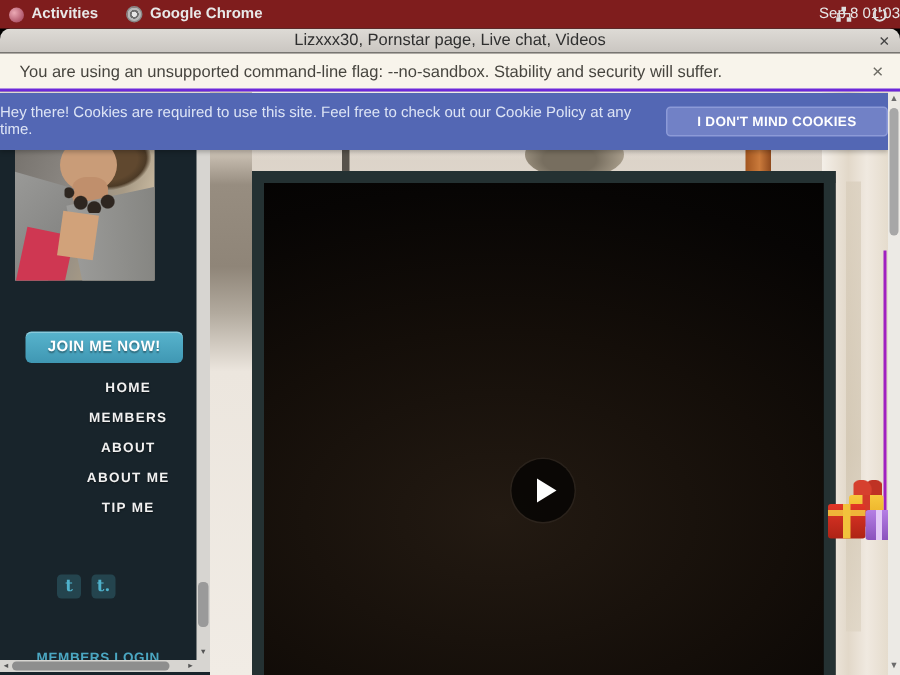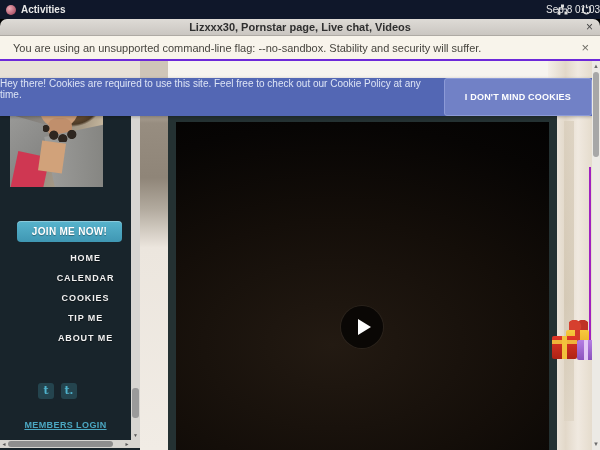--- a/index.html
+++ b/index.html
@@ -2,31 +2,31 @@
 <html><head>
 <meta charset="utf-8">
 <style>
   html,body { margin:0; padding:0; background:#222; }
   * { box-sizing:border-box; }
   .screen {
     position:relative; width:600px; height:450px; overflow:hidden;
     font-family:"Liberation Sans", sans-serif; background:#000;
   }
   
-  .top-bar { position:absolute; top:0; left:0; width:600px; height:19px; background:#0f172a; color:#e8e8e8; z-index:50; }
+  .top-bar { position:absolute; top:0; left:0; width:600px; height:19px; background:#7f1d1d; color:#e8e8e8; z-index:50; }
   .tb-activities { position:absolute; left:6px; top:0; height:19px; display:flex; align-items:center; gap:5px; font-size:10px; font-weight:600; cursor:pointer; }
   .tb-dot { width:10px; height:10px; border-radius:50%; background:radial-gradient(circle at 35% 35%, #eba9b4, #b25a6e 70%, #8c3e52); }
   .tb-chrome { position:absolute; left:84px; top:0; height:19px; display:flex; align-items:center; gap:5px; font-size:10px; font-weight:600; cursor:pointer; }
   .tb-chrome-ico { width:11px; height:11px; border-radius:50%; background:radial-gradient(circle, #e6e6e6 0 26%, #6f6f6f 30% 45%, #b9b9b9 48%); border:1px solid #888; }
   .tb-clock { position:absolute; left:0; top:0; width:600px; height:19px; text-align:right; line-height:19px; font-size:10px; font-weight:400; pointer-events:none; }
   .tb-right { position:absolute; right:8px; top:0; height:19px; display:flex; align-items:center; gap:13px; }
   .tb-right svg { display:block; }
   
   .title-bar { position:absolute; top:19px; left:0; width:600px; height:17px; background:linear-gradient(#dedbd6,#cac6c1); border-bottom:1px solid #aeaaa4; border-radius:7px 7px 0 0; z-index:40; }
-  .title-text { width:100%; text-align:center; line-height:16px; font-size:11px; font-weight:700; color:#2f2f2f; }
+  .title-text { width:100%; text-align:center; line-height:16px; font-size:11px; font-weight:400; color:#2f2f2f; }
   .title-close { position:absolute; right:7px; top:0; line-height:16px; font-size:12px; color:#444; cursor:pointer; }
   
   .warning-bar { position:absolute; top:36px; left:0; width:600px; height:25px; background:#f8f4eb; border-bottom:2px solid #6d28d9; z-index:40; }
   .warning-text { position:absolute; left:13px; top:0; line-height:24px; font-size:11px; color:#47453f; }
   .warning-close { position:absolute; right:11px; top:0; line-height:24px; font-size:13px; color:#6f6d66; cursor:pointer; }
   
   .page { position:absolute; top:61px; left:0; width:600px; height:389px; background:#e8e1d8; }
   
   .main-bg { position:absolute; left:140px; top:0; width:452px; height:389px; overflow:hidden;
     background:linear-gradient(180deg,#d8cfc4 0%,#e7dfd5 40%,#efe9e1 100%); }
@@ -35,21 +35,21 @@
   .bg-cat { position:absolute; left:210px; top:26px; width:66px; height:32px; border-radius:50%; background:radial-gradient(ellipse at 45% 60%, #776e5f 0 35%, #a89d8b 70%, rgba(168,157,139,0)); }
   .bg-doorframe { position:absolute; left:357px; top:28px; width:17px; height:28px; background:linear-gradient(90deg,#a2551f,#ca7a3b 55%,#8e491d); }
   .bg-leftstrip { position:absolute; left:0; top:0; width:28px; height:389px;
     background:linear-gradient(180deg,#cfc5b8 0%,#cfc5b8 10%,#978d80 16%,#8f8578 30%,#b2aa9e 38%,#ece6de 48%,#f1ece5 100%); }
   .bg-rightwall { position:absolute; left:408px; top:0; width:44px; height:389px;
     background:linear-gradient(90deg,#f4efe8,#e2d8c9 40%,#f0e9e0 68%,#e5dccd);
   }
   .bg-rightwall-stripe { position:absolute; left:424px; top:60px; width:10px; height:300px; background:linear-gradient(180deg,#d8cdbb, #cfc3ae 60%, #ddd3c2); opacity:.7; }
   
   .cookie-banner { position:absolute; left:0; top:1px; width:592px; height:38px; background:#5367b4;
-    display:flex; justify-content:center; gap:13px; z-index:10; box-shadow:0 1px 3px rgba(0,0,0,.25);margin-top:16px; }
+    display:flex; align-items:center; justify-content:center; gap:13px; z-index:10; box-shadow:0 1px 3px rgba(0,0,0,.25); }
   .cb-msg { color:#dde4f5; font-size:10px; }
   .cb-btn { background:#7181c6; border:1px solid #8c9ad7; border-radius:3px; color:#fff; font-size:9px; font-weight:700; padding:4px 20px; letter-spacing:.2px; cursor:pointer; white-space:nowrap; }
   
   .video-player { position:absolute; left:168px; top:53px; width:389px; height:336px; border:8px solid #243132; border-bottom:none; background:#000; z-index:3; cursor:pointer; }
   .video-surface { position:absolute; left:0; top:0; width:100%; height:100%;
     background:radial-gradient(130% 95% at 42% 68%, #231a12 0%, #140e09 40%, #070504 70%, #000 100%); }
   .play-button { position:absolute; left:341px; top:245px; width:42px; height:42px; border-radius:50%;
     background:rgba(5,4,3,.8); box-shadow:0 0 0 1px rgba(255,255,255,.05); display:flex; align-items:center; justify-content:center; z-index:4; cursor:pointer; }
   .play-tri { width:0; height:0; border-left:13px solid #fdfdfd; border-top:8px solid transparent; border-bottom:8px solid transparent; margin-left:4px; }
   
@@ -88,38 +88,42 @@
   .ph-chest { left:30px; top:42px; width:24px; height:30px; background:#d1a27a; transform:rotate(8deg); }
   .join-btn { position:absolute; left:17px; top:121px; width:105px; height:21px; border-radius:4px;
     background:linear-gradient(#58b4cd,#3f97b3); box-shadow:inset 0 1px 0 rgba(255,255,255,.3);
     color:#fff; font-size:10px; font-weight:700; text-align:center; line-height:21px; letter-spacing:.3px; cursor:pointer;
     text-shadow:0 1px 1px rgba(0,0,0,.35); }
   .sb-nav { position:absolute; left:0; top:148px; width:131px;margin-left:20px; }
   .nav-item { height:20px; line-height:20px; text-align:center; color:#f1f1f1; font-size:9px; font-weight:700; letter-spacing:.9px; cursor:pointer; text-shadow:0 1px 1px rgba(0,0,0,.5); }
   .sb-social { position:absolute; left:0; top:283px; width:131px; height:17px; }
   .tw { position:absolute; top:0; width:16px; height:16px; border-radius:3px; background:#24444e; color:#4fb2cc; font-size:11px; font-weight:700; text-align:center; line-height:15px; cursor:pointer; font-family:"DejaVu Serif", serif; }
   .tw1 { left:38px; } .tw2 { left:61px; }
-  .members-login { position:absolute; left:0; top:320px; width:131px; text-align:center; color:#4ba7c2; font-size:9px; font-weight:700; text-decoration:underline; letter-spacing:.4px; cursor:pointer; }
+  .members-login { position:absolute; left:0; top:333px; width:131px; text-align:center; color:#4ba7c2; font-size:9px; font-weight:700; text-decoration:underline; letter-spacing:.4px; cursor:pointer; }
   .sb-vscroll { position:absolute; left:131px; top:0; width:9px; height:340px; background:#d7d5d1; }
   .sb-vthumb { position:absolute; left:1px; top:288px; width:7px; height:30px; background:#9a9a9a; border-radius:3px; cursor:pointer; }
   .sb-vdown { position:absolute; left:0; bottom:0; width:9px; height:9px; font-size:5px; line-height:9px; text-align:center; color:#555; cursor:pointer; }
   .sb-hscroll { position:absolute; left:0; top:340px; width:140px; height:8px; background:#d7d5d1; }
   .sb-harrow { position:absolute; top:0; width:8px; height:8px; font-size:5px; line-height:8px; text-align:center; color:#555; cursor:pointer; }
   .sb-harrow.l { left:0; } .sb-harrow.r { left:123px; }
   .sb-hthumb { position:absolute; left:8px; top:1px; width:105px; height:6px; background:#8e8e8e; border-radius:3px; cursor:pointer; }
 </style>
 </head>
 <body>
 
 <div class="screen">
 
   <div class="top-bar">
     <div class="tb-activities">
       <span class="tb-dot"></span>
       <span>Activities</span>
+    </div>
+    <div class="tb-chrome">
+      <span class="tb-chrome-ico"></span>
+      <span>Google Chrome</span>
     </div>
     <div class="tb-clock">Sep 8 01:03</div>
     <div class="tb-right">
       <span>
         <svg width="11" height="11" viewBox="0 0 11 11">
             <g fill="#ddd">
               <rect x="4" y="0.5" width="3" height="3"></rect>
               <rect x="0.5" y="7.5" width="3" height="3"></rect>
               <rect x="7.5" y="7.5" width="3" height="3"></rect>
               <path d="M5.2 3.5h0.8v2H2v2h-.9v-2.9h4.1z"></path>
@@ -195,24 +199,24 @@
         <div class="ph ph-neck"></div>
         <div class="ph ph-card-l"></div>
         <div class="ph ph-card-r"></div>
         <div class="ph ph-red-top"></div>
         <div class="ph ph-chest"></div>
         <div class="ph ph-beads"></div>
       </div>
       <div class="join-btn">JOIN ME NOW!</div>
       <div class="sb-nav">
         <div class="nav-item">HOME</div>
-        <div class="nav-item">CALENDAR</div>
-        <div class="nav-item">COOKIES</div>
+        <div class="nav-item">MEMBERS</div>
+        <div class="nav-item">ABOUT</div>
+        <div class="nav-item">ABOUT ME</div>
         <div class="nav-item">TIP ME</div>
-        <div class="nav-item">ABOUT ME</div>
       </div>
       <div class="sb-social">
         <div class="tw tw1">t</div>
         <div class="tw tw2">t.</div>
       </div>
       <div class="members-login">MEMBERS LOGIN</div>
       <div class="sb-vscroll">
         <div class="sb-vthumb"></div>
         <div class="sb-vdown">▼</div>
       </div>

